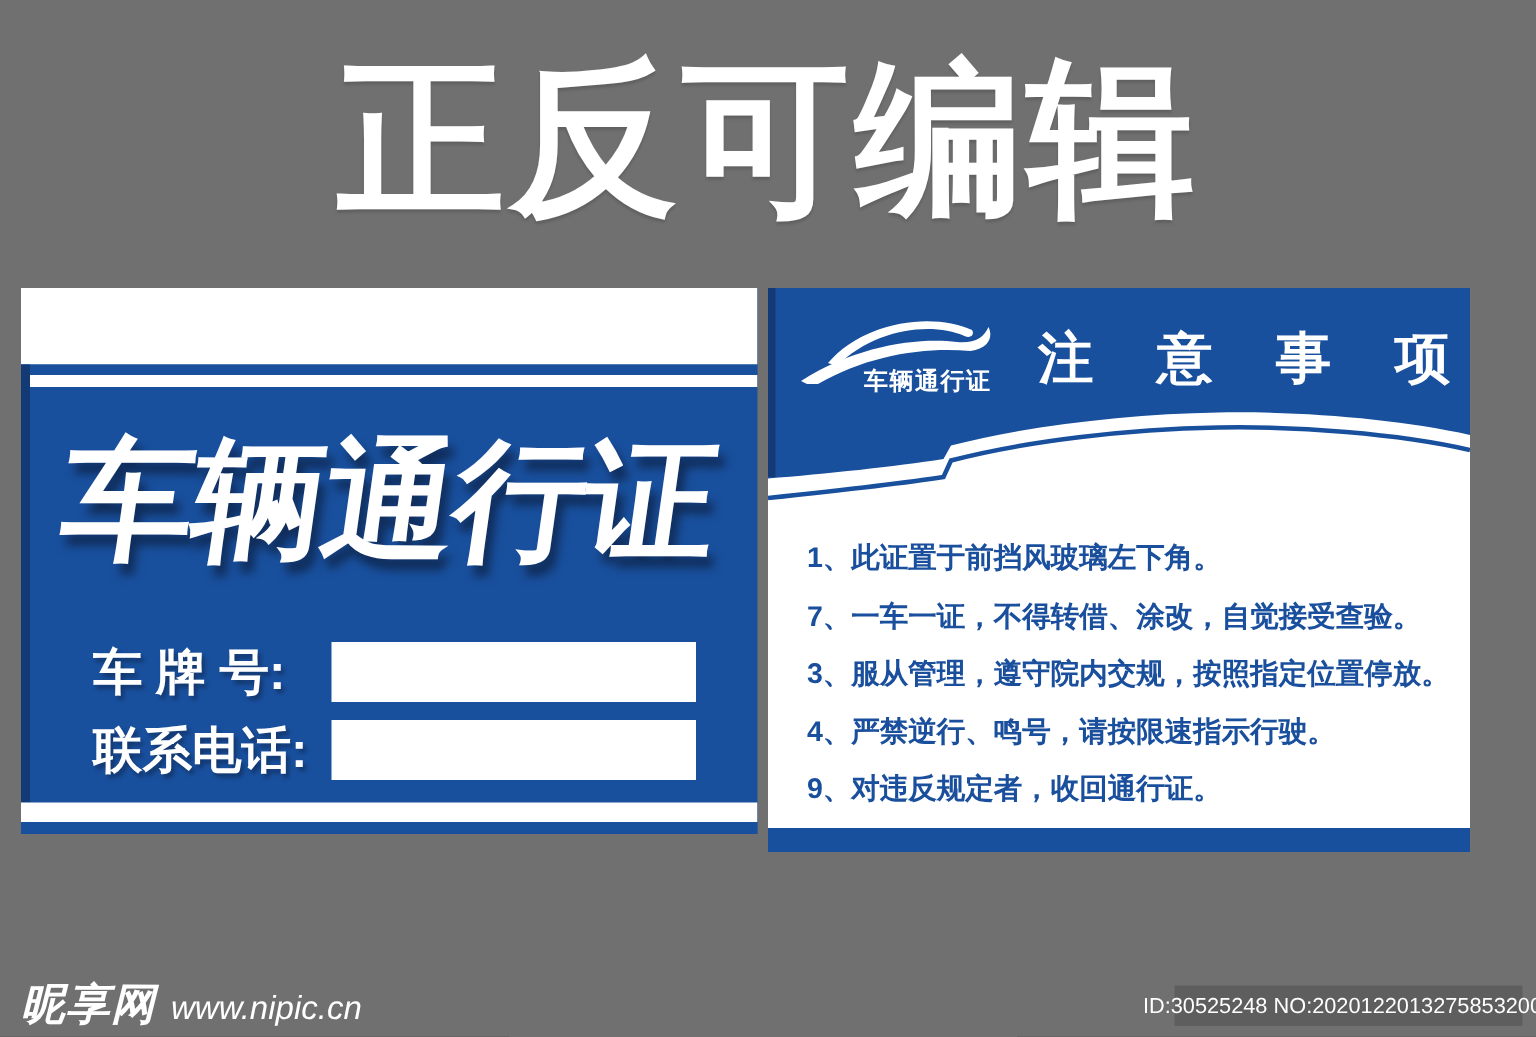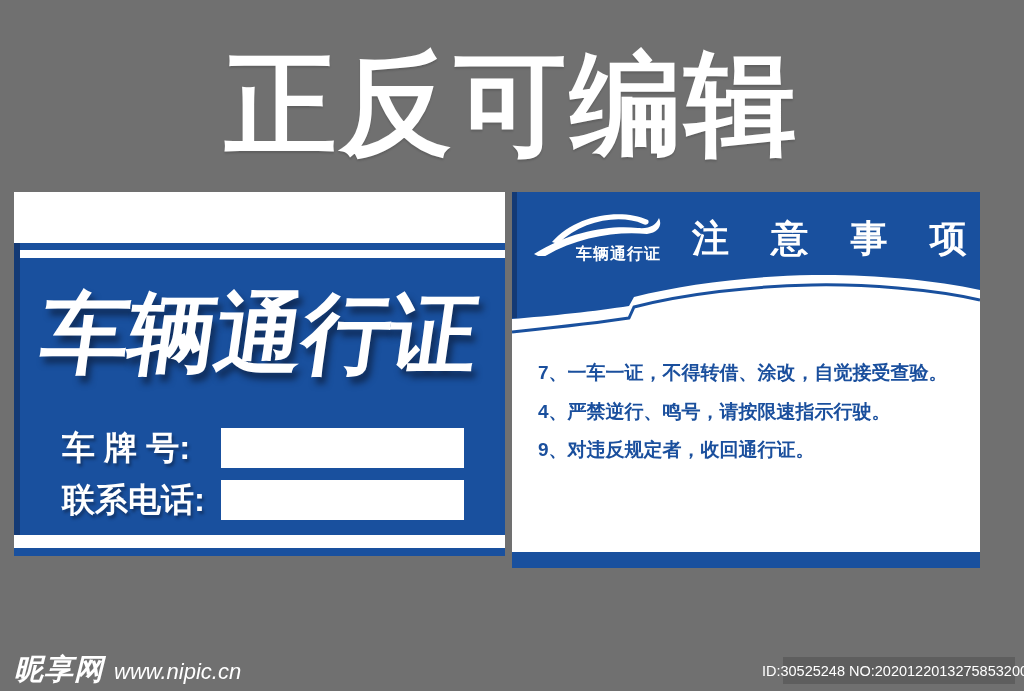--- a/index.html
+++ b/index.html
@@ -10,21 +10,21 @@
   .stage{
     position:relative;
     width:1024px;height:691px;
     background:#707070;
     overflow:hidden;
     margin:0 auto;
   }
   
   .main-title{
     position:absolute;top:30px;left:0;right:0;
-    margin:16px;
+    margin:4px;
     text-align:center;
     font-size:112px;
     font-weight:bold;
     letter-spacing:3px;
     color:#ffffff;
     line-height:1.05;
     text-shadow:0 2px 2px rgba(0,0,0,0.15);
   }
   
   .card{position:absolute;overflow:hidden;}
@@ -152,21 +152,23 @@
 
     <svg class="logo" viewBox="0 0 140 52" aria-hidden="true">
       <path d="M18,38 C42,10 88,4 114,16 C116,19 113,22 109,20 C86,10 48,16 24,40 Z" fill="#ffffff"></path>
       <path d="M0,50 C38,26 78,21 104,24 C116,25 122,21 125,14 C128,20 126,28 113,30 C82,27 42,33 8,54 Z" fill="#ffffff"></path>
     </svg>
     <div class="logo-text">车辆通行证</div>
 
     <div class="back-title">注 意 事 项</div>
 
     <div class="notices">
+      <div class="notice-line">1、此证置于前挡风玻璃左下角。</div>
       <div class="notice-line">7、一车一证，不得转借、涂改，自觉接受查验。</div>
+      <div class="notice-line">3、服从管理，遵守院内交规，按照指定位置停放。</div>
       <div class="notice-line">4、严禁逆行、鸣号，请按限速指示行驶。</div>
       <div class="notice-line">9、对违反规定者，收回通行证。</div>
     </div>
 
     <div class="back-stripe-blue"></div>
   </section>
 
   <div class="watermark">
     <span class="site-name">昵享网</span>
     <span class="site-url">www.nipic.cn</span>

